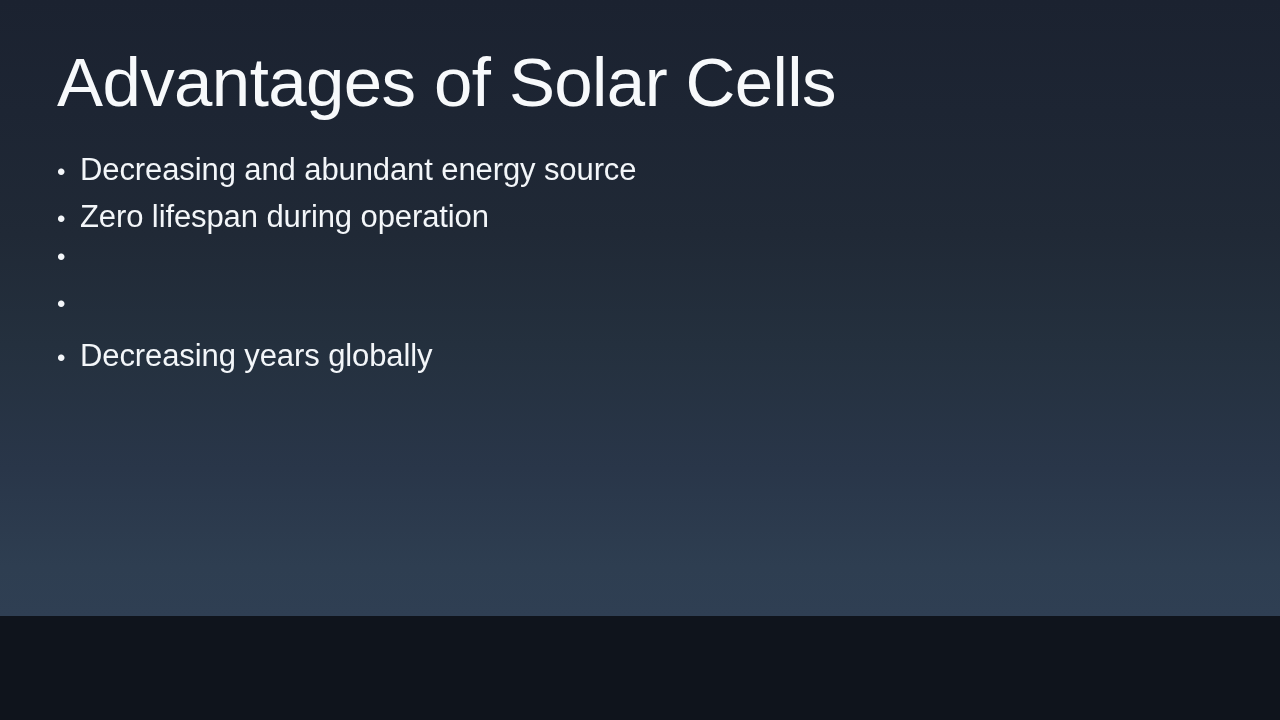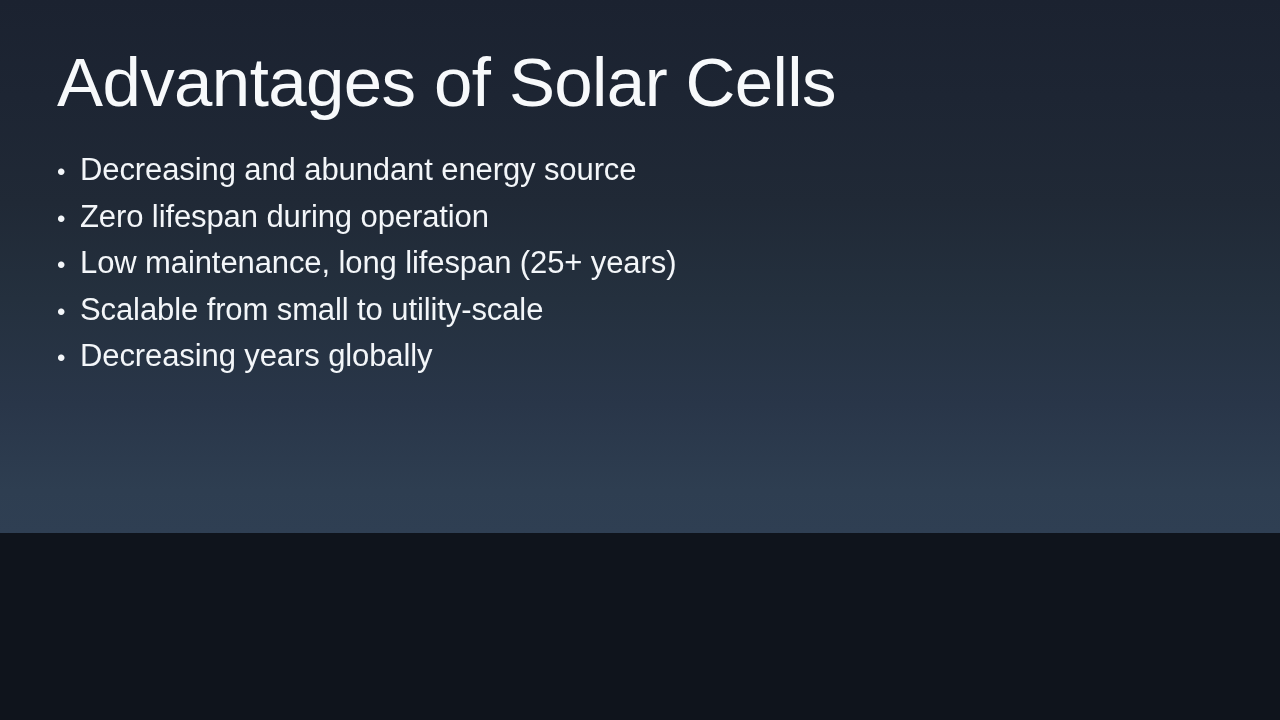--- a/index.html
+++ b/index.html
@@ -5,21 +5,21 @@
 <style>
   html, body {
     margin: 0;
     padding: 0;
     background: #0f141c;
   }
 
   .slide {
     position: relative;
     width: 1280px;
-    height: 533px;
+    height: 616px;
     overflow: hidden;
     background-color: #1c2331;
     background-image: linear-gradient(180deg,
         #1b2230 0%,
         #1d2533 18%,
         #202936 38%,
         #24303e 56%,
         #293649 76%,
         #2e3e51 92%,
         #2f3f53 100%);
@@ -89,26 +89,24 @@
       <span class="bullet-text">Decreasing and abundant energy source</span>
     </li>
 
     <li class="bullet-row">
       <span class="bullet-mark">•</span>
       <span class="bullet-text">Zero lifespan during operation</span>
     </li>
 
     <li class="bullet-row">
       <span class="bullet-mark">•</span>
-      <span class="bullet-text">Low maintenance, long lifespan (25+ years)</span>
     </li>
 
     <li class="bullet-row">
       <span class="bullet-mark">•</span>
-      <span class="bullet-text">Scalable from small to utility-scale</span>
     </li>
 
     <li class="bullet-row">
       <span class="bullet-mark">•</span>
       <span class="bullet-text">Decreasing years globally</span>
     </li>
 
   </ul>
 
 </div>

